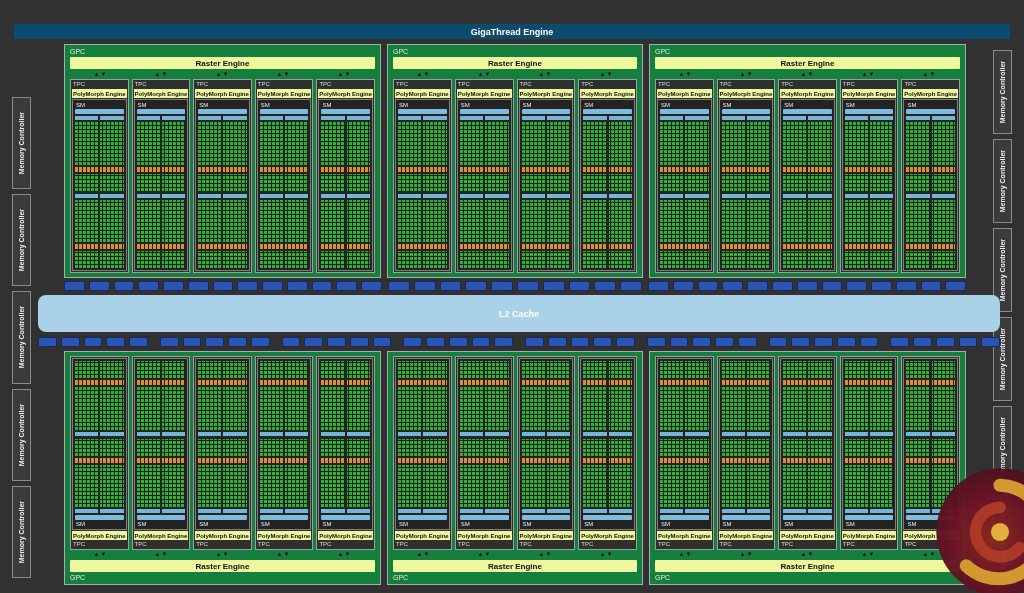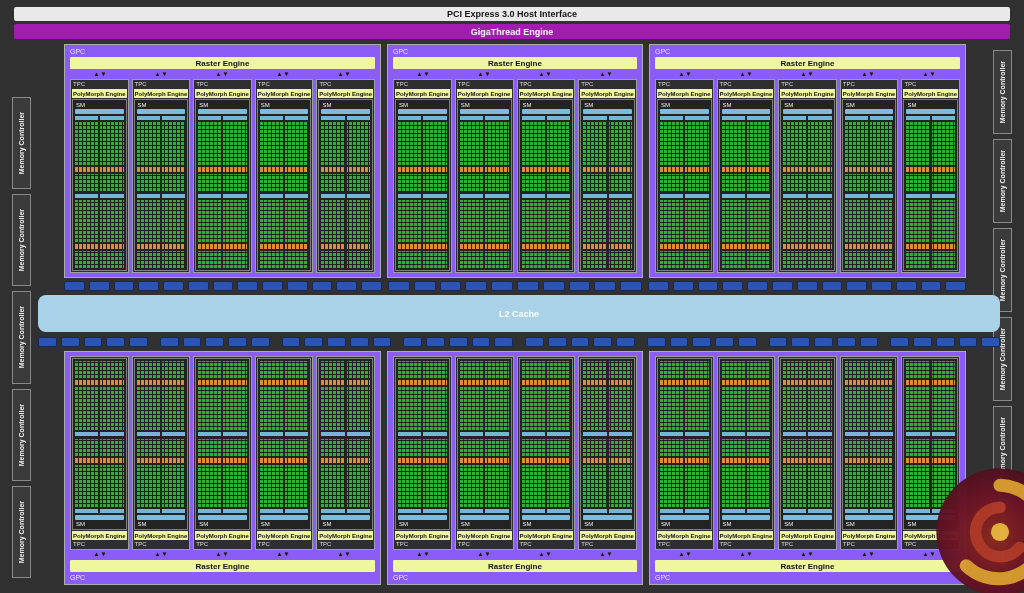--- a/index.html
+++ b/index.html
@@ -1,26 +1,26 @@
 <!DOCTYPE html>
 <html><head>
 <meta charset="utf-8">
 <style>
   html,body{margin:0;padding:0;background:#1e1e1e;}
   .canvas{position:relative;width:1024px;height:593px;background:#313131;overflow:hidden;
           font-family:"Liberation Sans",sans-serif;}
   .bar{position:absolute;left:14px;width:996px;display:flex;align-items:center;justify-content:center;
        font-weight:bold;border-radius:2px;}
   .pci{top:7px;height:14px;background:#e9e9e9;color:#151515;font-size:9px;}
-  .giga{top:24px;height:15px;background:#a21caf;color:#ffffff;font-size:9px;}
+  .giga{top:24px;height:15px;background:#0c4a6e;color:#ffffff;font-size:9px;}
 
   .gpc-row{position:absolute;left:64px;width:902px;height:234px;display:flex;gap:6px;}
   .gpc-row.top{top:44px;}
   .gpc-row.bottom{top:351px;}
-  .gpc{border:1px solid #a8aeae;background:#8b5cf6;display:flex;flex-direction:column;padding:2px 5px 4px;min-width:0;}
+  .gpc{border:1px solid #a8aeae;background:#15803d;display:flex;flex-direction:column;padding:2px 5px 4px;min-width:0;}
   .gpc.mir{flex-direction:column-reverse;padding:4px 5px 2px;}
   .gpc.w5{flex:5;}.gpc.w4{flex:4;}
   .gpc-label{font-size:7px;color:#e8e8e8;height:9px;line-height:9px;}
   .raster{height:12px;flex:0 0 12px;background:#eef79d;color:#111;font-size:8px;font-weight:bold;
           display:flex;align-items:center;justify-content:center;margin:1px 0;border-radius:1px;}
   .arrows{height:9px;flex:0 0 9px;display:flex;}
   .arrow-pair{flex:1;text-align:center;font-size:6px;line-height:9px;color:#161616;
               text-shadow:0 0 1px #5d5d5d;letter-spacing:1px;overflow:hidden;}
   .tpc-row{flex:1;display:flex;gap:3px;min-height:0;}
   .tpc{flex:1;border:1px solid #9aa0a0;background:#2f2f2f;display:flex;flex-direction:column;padding:1px;min-width:0;}
@@ -61,21 +61,20 @@
   .mc-right{left:993px;top:50px;height:529px;}
   .mc{flex:1;border:1px solid #8a8a8a;background:#3b3b3b;display:flex;align-items:center;justify-content:center;overflow:hidden;}
   .mc span{writing-mode:vertical-rl;transform:rotate(180deg);font-size:7px;font-weight:bold;color:#f0f0f0;white-space:nowrap;}
 
   .watermark{position:absolute;left:935px;top:467px;width:130px;height:130px;opacity:0.97;}
 </style>
 </head>
 <body>
 
 <div class="canvas">
-  <div class="bar pci">PCI Express 3.0 Host Interface</div>
   <div class="bar giga">GigaThread Engine</div>
 
   <div class="mc-col mc-left" id="mcL">
       <div class="mc">
         <span>Memory Controller</span>
       </div>
       <div class="mc">
         <span>Memory Controller</span>
       </div>
       <div class="mc">

